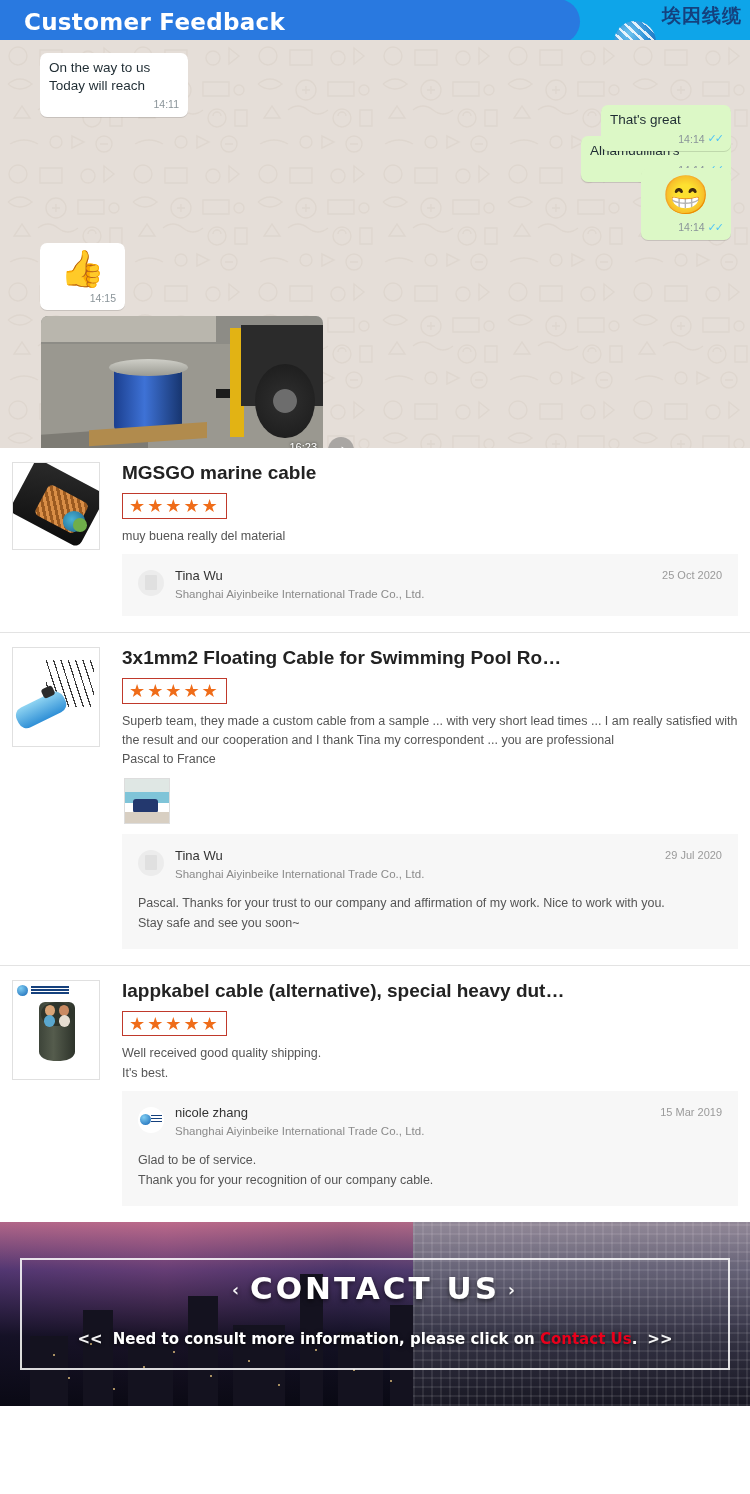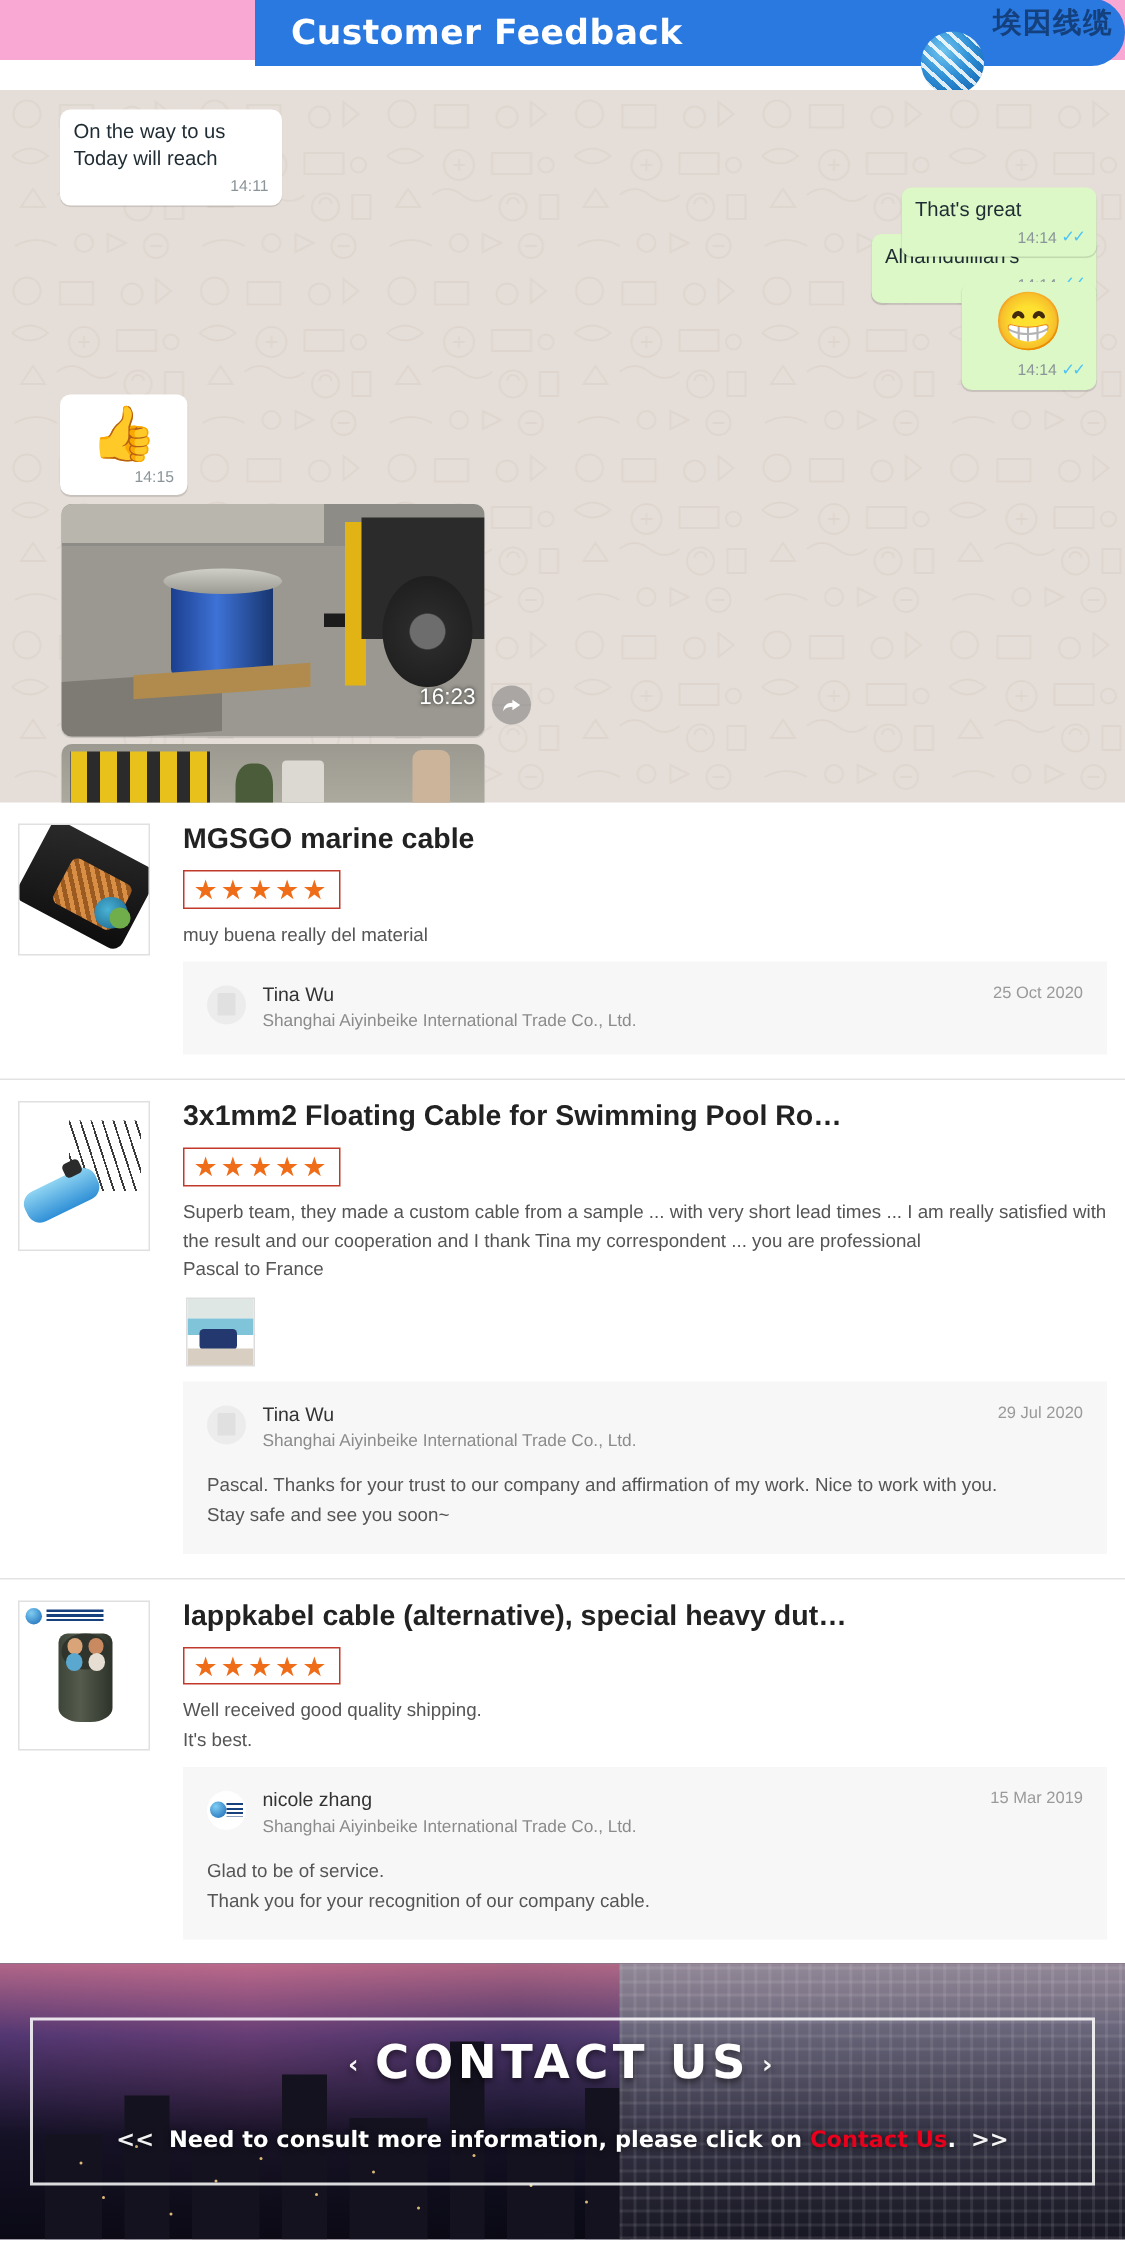--- a/index.html
+++ b/index.html
@@ -7,24 +7,23 @@
     width: 750px;
     background: #ffffff;
     font-family: "Liberation Sans", sans-serif;
   }
   .page { width: 750px; position: relative; overflow: hidden; }
 
   
   .header {
     height: 40px;
     position: relative;
-    background: #f9a8d4;
+    background: #0ea5e9;
     display: flex;
     align-items: center;
-    justify-content: flex-end;
   }
   .header-pill {
     width: 580px;
     height: 45px;
     margin-top: 3px;
     background: #2979e0;
     border-top-right-radius: 24px;
     border-bottom-right-radius: 24px;
     display: flex;
     align-items: center;
@@ -68,24 +67,23 @@
   }
   .brand-en {
     font-size: 9.5px; font-weight: bold; color: #14417e;
     letter-spacing: 2.4px; margin-top: 3px;
     font-family: Liberation Serif, serif;
   }
 
   
   .chat {
     position: relative;
-    height: 475px;
+    height: 408px;
     background: #e5ded8;
     overflow: hidden;
-    margin-top: 20px;
   }
   .chat-doodles {
     position: absolute; inset: 0;
     opacity: .5;
   }
   .chat-inner { position: relative; height: 100%; padding: 12px 10px; }
 
   .bubble {
     position: absolute;
     border-radius: 7px;
@@ -117,21 +115,21 @@
     position: absolute;
     border-radius: 7px;
     overflow: hidden;
     box-shadow: 0 1px 0.5px rgba(0,0,0,.13);
     background: #cfcfcf;
   }
   .ph1 { left: 41px; top: 276px; width: 282px; height: 155px; }
   .ph2 { left: 41px; top: 436px; width: 282px; height: 60px; }
   .photo .stamp {
     position: absolute; right: 6px; bottom: 18px;
-    color: #fff; font-size: 15px;
+    color: #fff; font-size: 11px;
     text-shadow: 0 0 3px rgba(0,0,0,.8);
   }
   .fwd {
     position: absolute; left: 328px; top: 397px;
     width: 26px; height: 26px; border-radius: 50%;
     background: rgba(120,120,120,.55);
     display: flex; align-items: center; justify-content: center;
   }
   .fwd svg { width: 14px; height: 14px; fill: #fff; }
 

